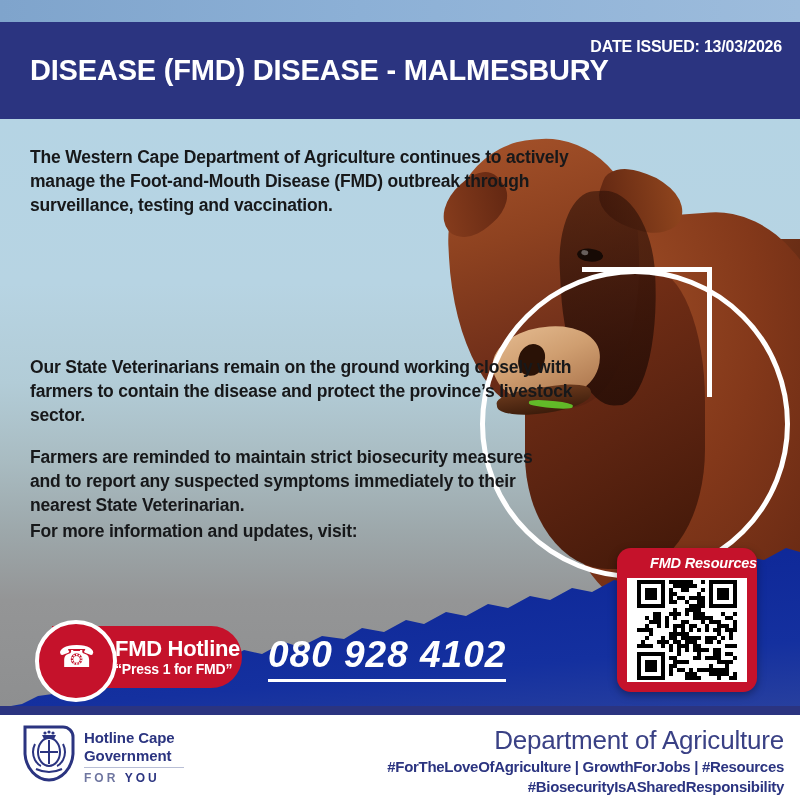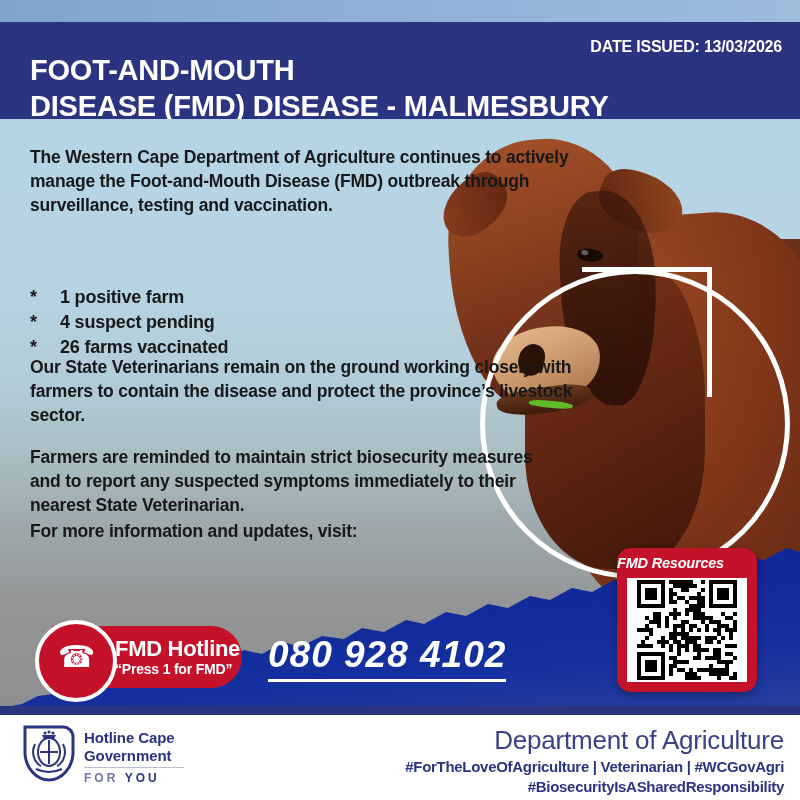--- a/index.html
+++ b/index.html
@@ -208,21 +208,21 @@
     border-bottom:3px solid #ffffff;padding-bottom:3px;
   }
 
   
   .qr-panel{
     position:absolute;left:617px;top:548px;width:140px;height:144px;
     background:#c5122b;border-radius:14px;
     box-shadow:0 3px 9px rgba(0,0,0,.35);
   }
   .qr-label{
-    position:absolute;left:0;top:7px;width:140px;text-align:left;
+    position:absolute;left:0;top:7px;width:140px;text-align:right;
     color:#ffffff;font-size:14.5px;font-weight:bold;font-style:italic;
     letter-spacing:-0.2px;
   }
   .qr-box{
     position:absolute;left:10px;top:30px;width:120px;height:104px;
     background:#ffffff;display:flex;align-items:center;justify-content:center;
   }
   .qr-grid{
     width:100px;height:100px;display:grid;
     grid-template-columns:repeat(25,4px);grid-template-rows:repeat(25,4px);
@@ -269,21 +269,20 @@
 </style>
 </head>
 <body>
 
 <div class="poster">
 
   <div class="top-strip"></div>
 
   <div class="header-band">
     <div class="header-title">
-      <span>FOOT-AND-MOUTH</span>
       <span class="l2">DISEASE (FMD) DISEASE - MALMESBURY</span>
     </div>
     <div class="date-issued">DATE ISSUED:  13/03/2026</div>
   </div>
 
   <div class="body-bg">
 
     <div class="cow-wrap">
       <div class="cow-torso"></div>
       <div class="cow-body"></div>
@@ -319,33 +318,20 @@
     <div class="focus-circle"></div>
     <div class="focus-corner"></div>
     <div class="focus-corner-top"></div>
   </div>
 
   <div class="content">
 
     <div class="para p1">The Western Cape Department of Agriculture continues to actively manage the Foot-and-Mouth Disease (FMD) outbreak through surveillance, testing and vaccination.</div>
 
 
-    <div class="bullets">
-      <ul>
-        <li>
-          <span class="bul-star">*</span><span>1 positive farm</span>
-        </li>
-        <li>
-          <span class="bul-star">*</span><span>4 suspect pending</span>
-        </li>
-        <li>
-          <span class="bul-star">*</span><span>26 farms vaccinated</span>
-        </li>
-      </ul>
-    </div>
 
     <div class="para p2">Our State Veterinarians remain on the ground working closely with farmers to contain the disease and protect the province’s livestock sector.</div>
     <div class="para p3">Farmers are reminded to maintain strict biosecurity measures and to report any suspected symptoms immediately to their nearest State Veterinarian.</div>
     <div class="para p4">For more information and updates, visit:</div>
 
   </div>
 
   <div class="hotline-pill"></div>
   <div class="hotline-circle"></div>
   <div class="phone-glyph">☎</div>
@@ -1006,17 +992,17 @@
       <div>Hotline Cape</div>
       <div>Government</div>
     </div>
     <div class="wcg-rule"></div>
     <div class="wcg-foryou">
       <span>FOR</span>
       <b>YOU</b>
     </div>
 
     <div class="dept">Department of Agriculture</div>
-    <div class="tags1">#ForTheLoveOfAgriculture | Veterinarian | #WCGovAgri</div>
+    <div class="tags1">#ForTheLoveOfAgriculture | GrowthForJobs | #Resources</div>
     <div class="tags2">#BiosecurityIsASharedResponsibility</div>
   </div>
 
 </div>
 
 </body></html>

